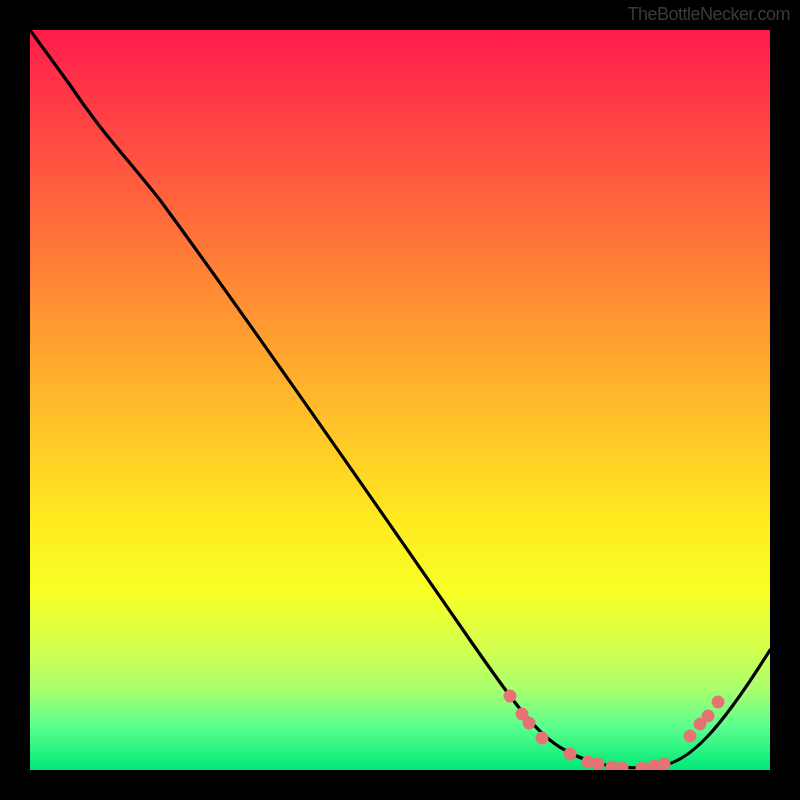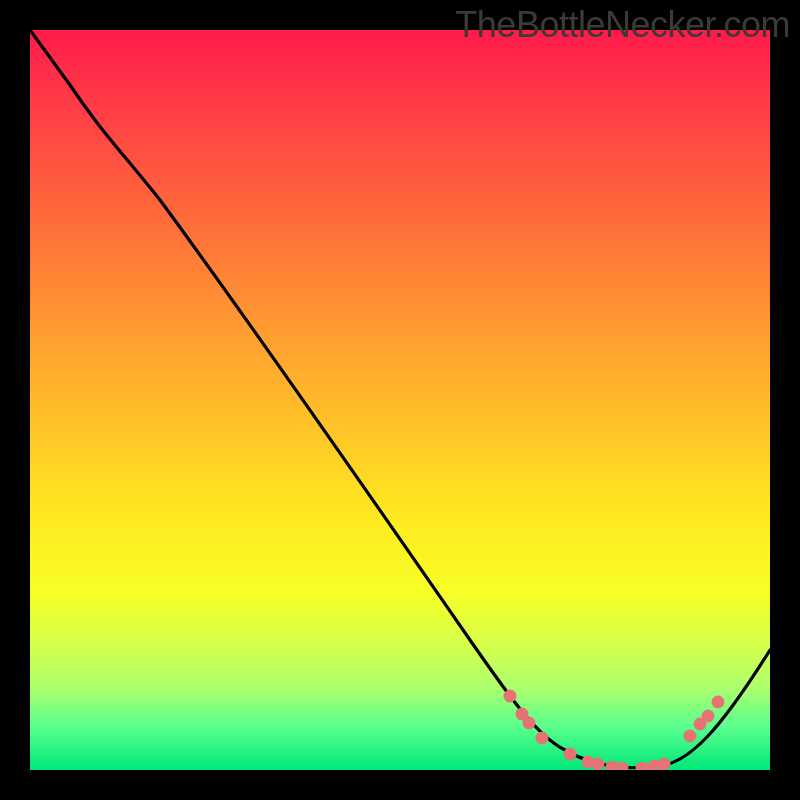--- a/index.html
+++ b/index.html
@@ -15,21 +15,21 @@
     position: relative;
     width: 800px;
     height: 800px;
     background: #000;
   }
   .attribution {
     position: absolute;
     top: 4px;
     right: 10px;
     color: #3a3a3a;
-    font-size: 36px;
+    font-size: 18px;
     font-weight: 500;
     letter-spacing: -0.5px;
     z-index: 10;
   }
   .plot-area {
     position: absolute;
     left: 30px;
     top: 30px;
     width: 740px;
     height: 740px;

